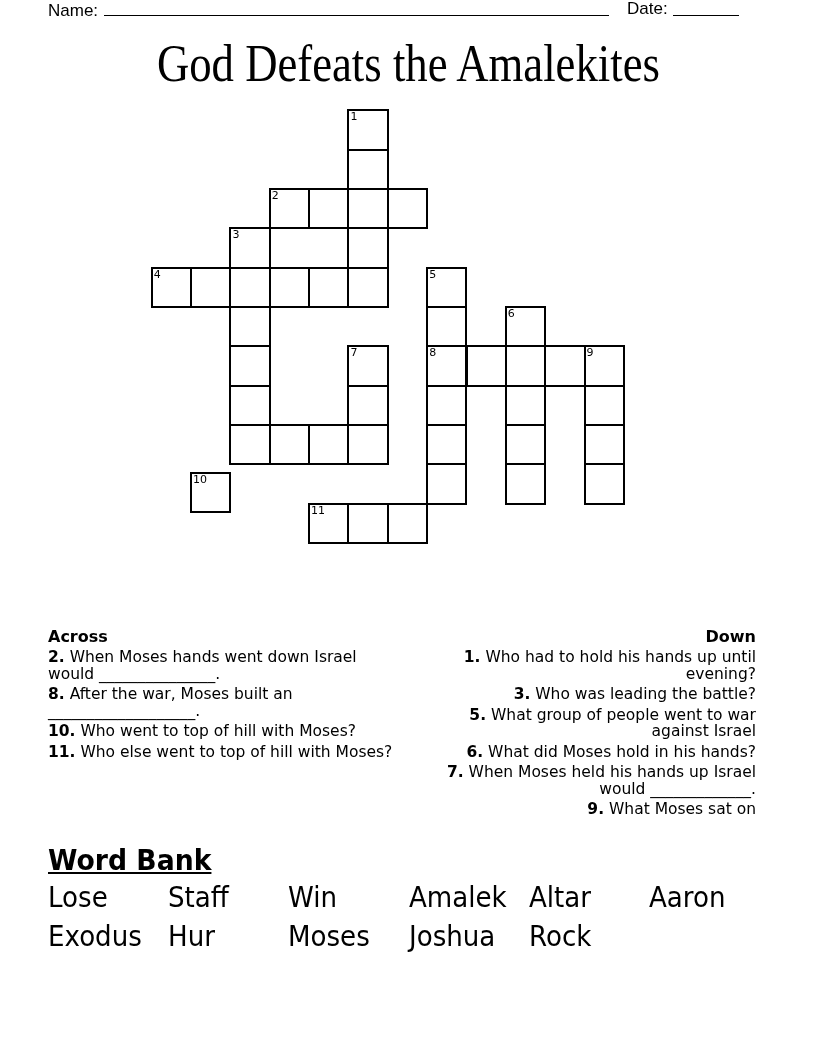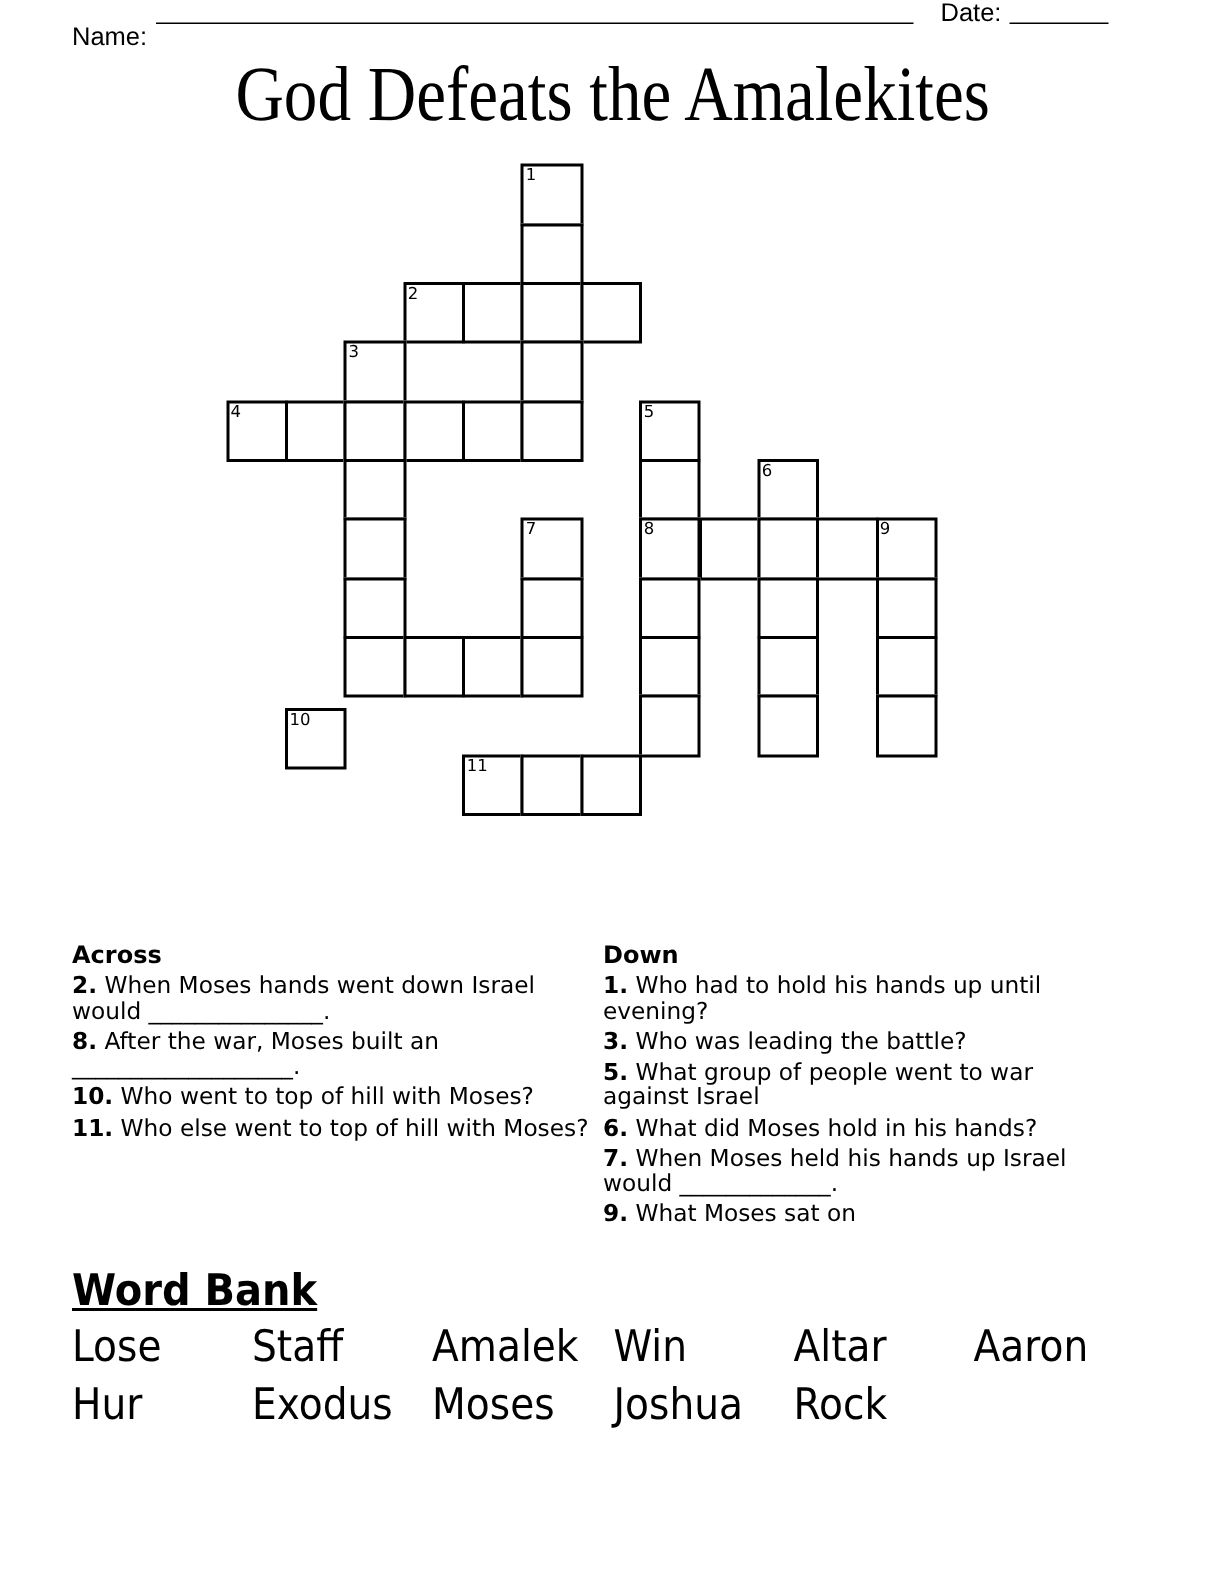--- a/index.html
+++ b/index.html
@@ -18,21 +18,21 @@
     .header-line {
       position: absolute;
       top: -1px;
       left: 48px;
       width: 700px;
       height: 20px;
       font-family: "Liberation Sans", sans-serif;
       font-size: 17px;
       white-space: nowrap;
     }
-    .header-line .name-label { position: absolute; left: 0; top: 16px; }
+    .header-line .name-label { position: absolute; left: 0; top: 2px; }
     .header-line .name-blank {
       position: absolute; left: 56px; top: 0;
       width: 505px; height: 16px;
       border-bottom: 1px solid #000;
     }
     .header-line .date-label { position: absolute; left: 579px; top: 0; }
     .header-line .date-blank {
       position: absolute; left: 625px; top: 0;
       width: 66px; height: 16px;
       border-bottom: 1px solid #000;
@@ -77,21 +77,21 @@
       line-height: 13px;
     }
     .clues {
       position: absolute;
       top: 628px;
       font-family: "DejaVu Sans", sans-serif;
       font-size: 15.5px;
       line-height: 16.5px;
     }
     .clues.across { left: 48px; width: 350px; }
-    .clues.down { left: 402px; width: 340px; }
+    .clues.down { left: 416px; width: 340px; text-align: right; }
     .clues h3 {
       margin: 0 0 3px 0;
       font-size: 16px;
       font-weight: bold;
       line-height: 18px;
     }
     .clue {
       margin: 0 0 4px 0;
     }
     .clue .cnum { font-weight: bold; }
@@ -230,23 +230,23 @@
   <div class="clue"><span class="cnum">6.</span> <span>What did Moses hold in his hands?</span></div>
   <div class="clue"><span class="cnum">7.</span> <span>When Moses held his hands up Israel would _____________.</span></div>
   <div class="clue"><span class="cnum">9.</span> <span>What Moses sat on</span></div>
 </div>
 
 <div class="word-bank">
   <h2>Word Bank</h2>
   <div class="wb-grid">
     <div class="wb-word"><span>Lose</span></div>
     <div class="wb-word"><span>Staff</span></div>
+    <div class="wb-word"><span>Win</span></div>
     <div class="wb-word"><span>Amalek</span></div>
-    <div class="wb-word"><span>Win</span></div>
     <div class="wb-word"><span>Altar</span></div>
     <div class="wb-word"><span>Aaron</span></div>
+    <div class="wb-word"><span>Exodus</span></div>
     <div class="wb-word"><span>Hur</span></div>
-    <div class="wb-word"><span>Exodus</span></div>
     <div class="wb-word"><span>Moses</span></div>
     <div class="wb-word"><span>Joshua</span></div>
     <div class="wb-word"><span>Rock</span></div>
   </div>
 </div>
 
 </body></html>

